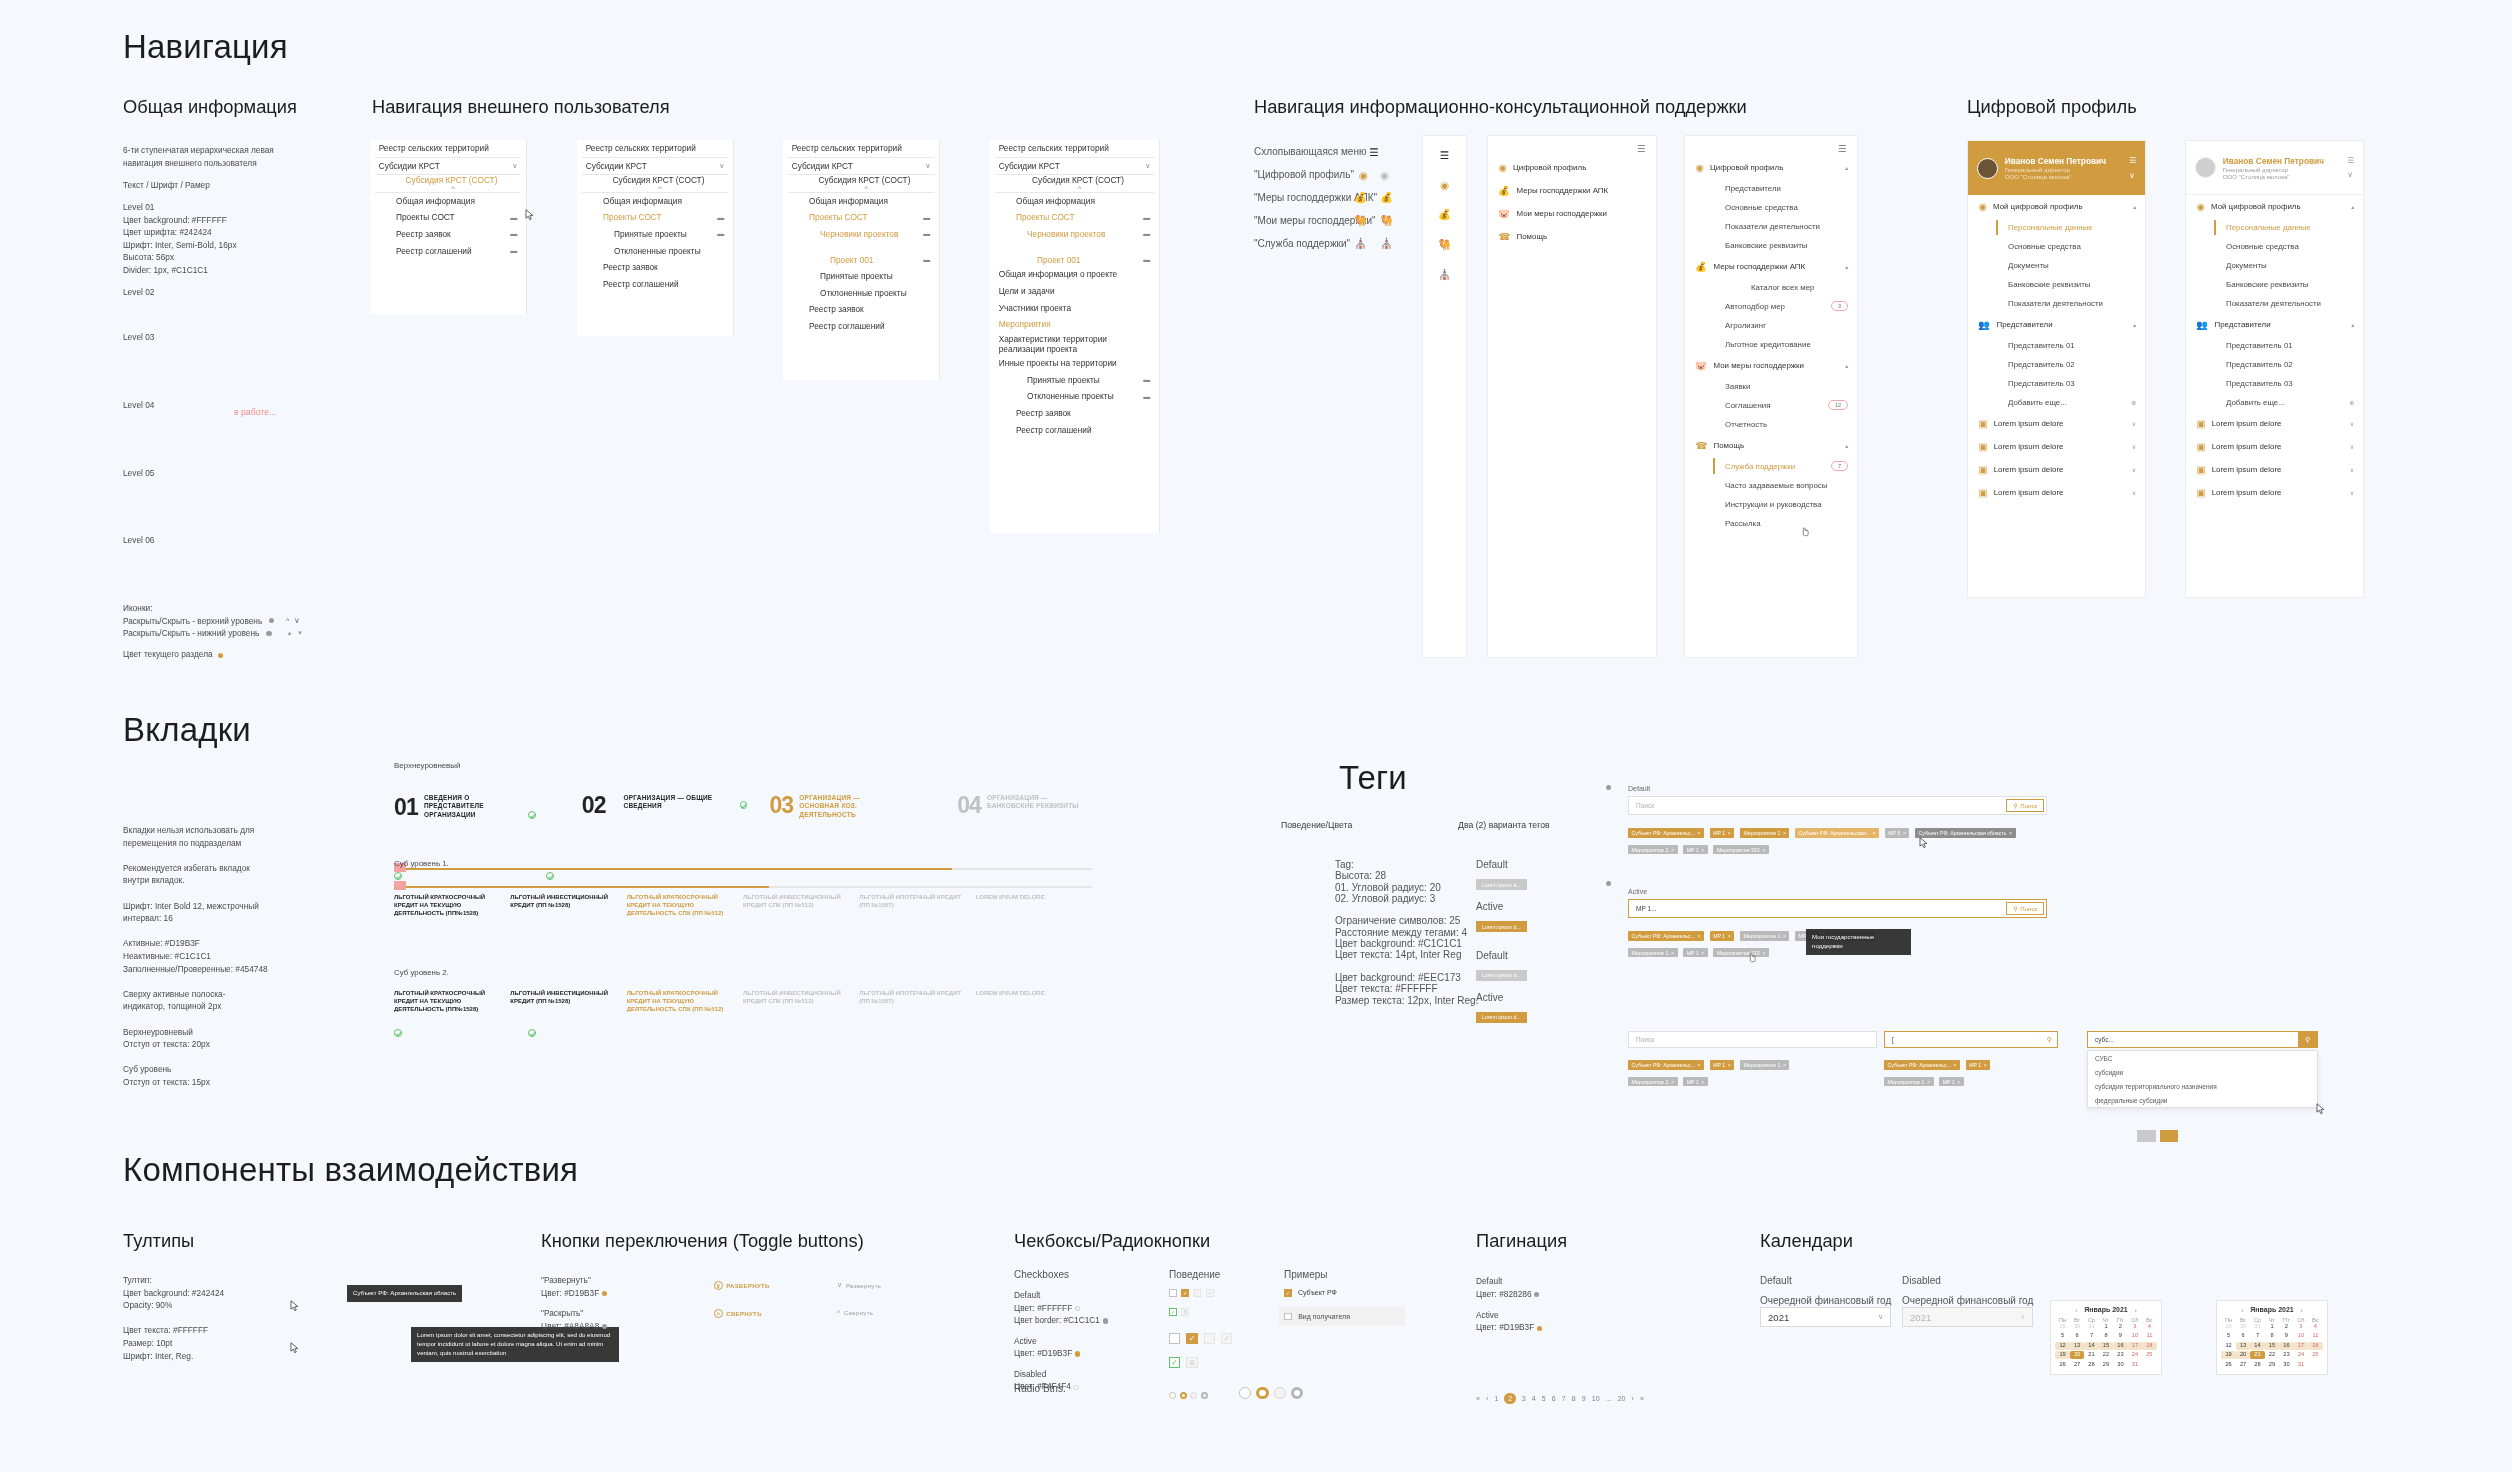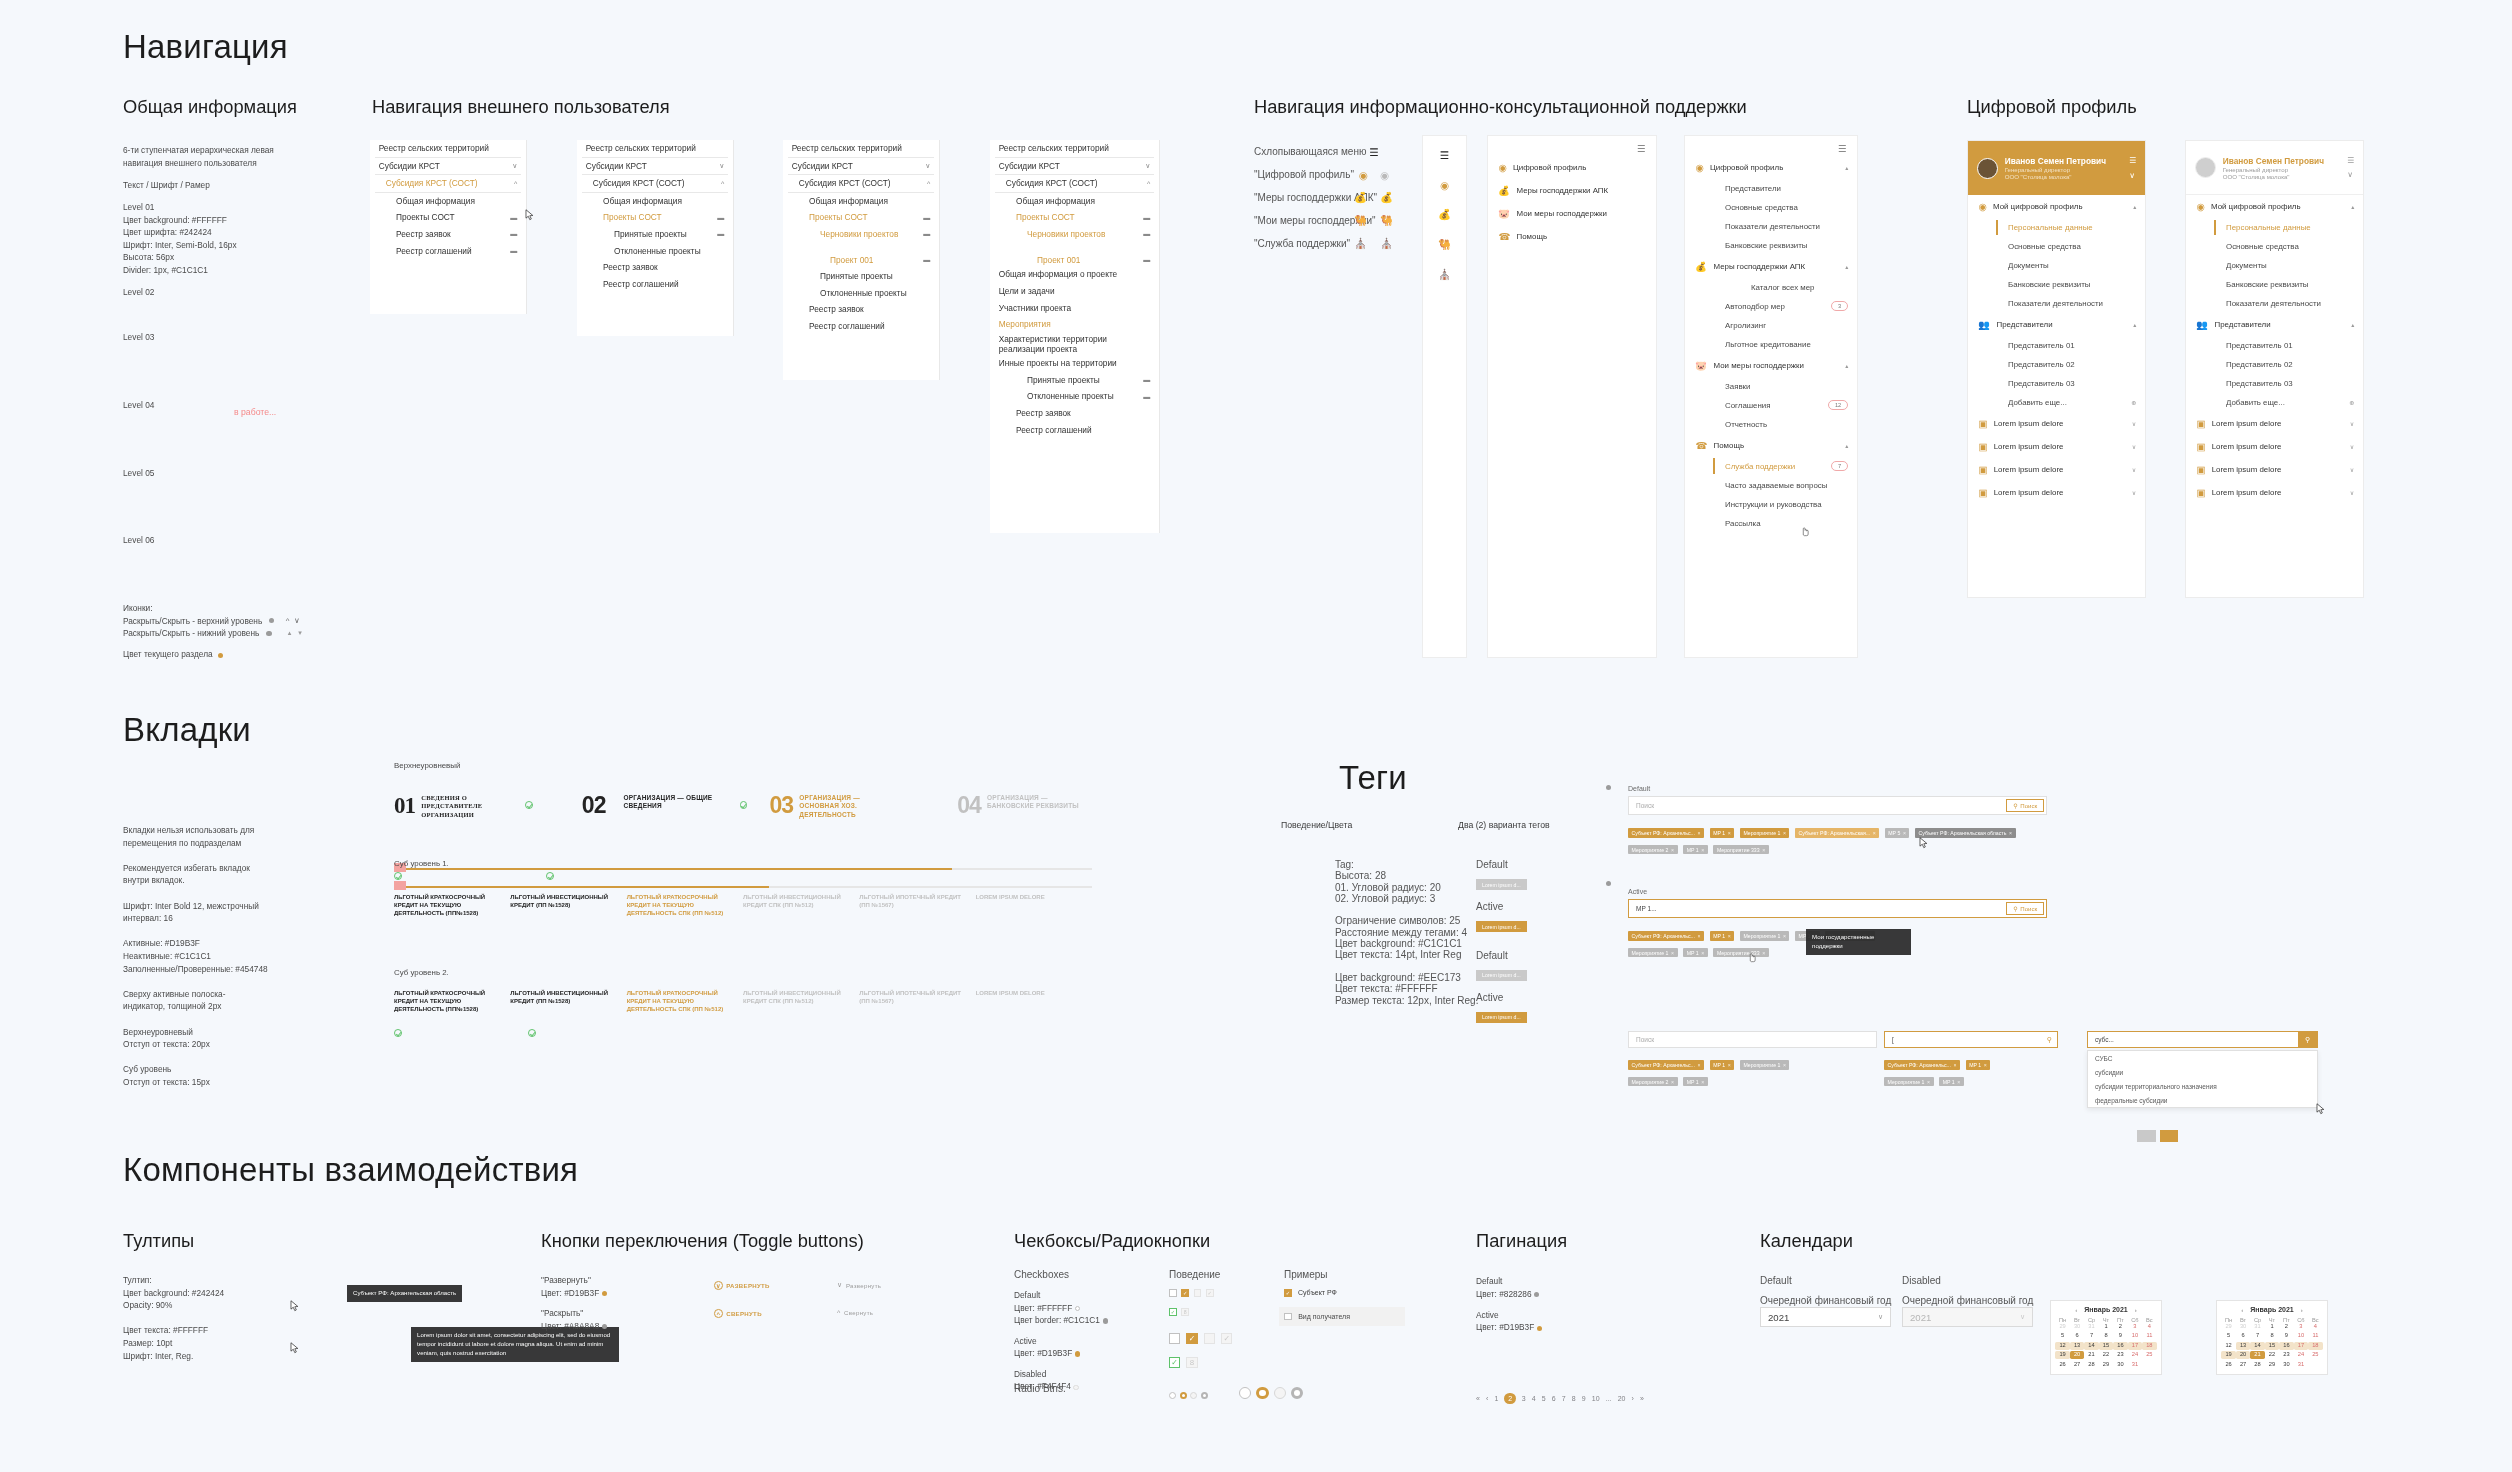--- a/index.html
+++ b/index.html
@@ -27,21 +27,21 @@
   .dot.lg { background:#F4F4F4; border:0.9px solid #ddd; }
 
   
   .navcol { position:absolute; background:#fff; border-right:0.9px solid #E8E8E8; }
   .nav-item { position:relative; display:flex; align-items:center; font-size:8.3px; color:#333;
               padding:0 8.7px; height:16.6px; white-space:nowrap; }
   .nav-item .lbl { flex:1; }
   .nav-item .chev { font-size:7px; color:#8a8a8a; margin-left:3.5px; }
   .nav-item.active { color:#D19B3F; }
   .nav-sep { height:0.9px; background:#E8E8E8; margin:0 5.2px; }
-  .ind1 { padding-left:15.7px; } .ind2 { padding-left:26px; }
+  .ind1 { padding-left:15.7px;flex-direction:column; } .ind2 { padding-left:26px; }
   .ind3 { padding-left:37px; } .ind4 { padding-left:47px;margin-top:9px; }
   .nav-item.multi { height:auto; padding-top:2.6px; padding-bottom:2.6px; line-height:9.6px; white-space:normal; }
 
   .cursor { position:absolute; width:9.6px; height:12.2px; pointer-events:none; }
 
   
   .rail { position:absolute; background:#fff; border:0.9px solid #EDEDED; }
   .rail-ic { display:flex; justify-content:center; align-items:center; height:23px; font-size:10.5px; }
 
   
@@ -662,21 +662,21 @@
       <div>Верхнеуровневый</div>
       <div>Отступ от текста: 20px</div>
       <div>&nbsp;</div>
       <div>Суб уровень</div>
       <div>Отступ от текста: 15px</div>
     </div>
 
   <div style="position:absolute;left:394px;top:761px;font-size:7.9px;color:#4a4a4a">Верхнеуровневый</div>
 
   <div id="topSteps" style="position:absolute;left:394px;top:794px;width:698px;display:flex;align-items:flex-start">
-      <div style="display: flex; align-items: flex-start; width: 188px; gap: 6.1px; font-family: Liberation Serif, serif;">
+      <div style="display: flex; align-items: flex-end; width: 188px; gap: 6.1px;">
         <div class="step-num" style="color: rgb(36, 36, 36);">01</div>
         <div class="step-lbl" style="width: 98px; color: rgb(36, 36, 36);">СВЕДЕНИЯ О ПРЕДСТАВИТЕЛЕ ОРГАНИЗАЦИИ</div>
         <span class="chk" style="margin-top: 7px;"></span>
       </div>
       <div style="display: flex; align-items: flex-start; width: 188px; gap: 18px;">
         <div class="step-num" style="color: rgb(36, 36, 36);">02</div>
         <div class="step-lbl" style="width: 98px; color: rgb(36, 36, 36);">ОРГАНИЗАЦИЯ — ОБЩИЕ СВЕДЕНИЯ</div>
         <span class="chk" style="margin-top: 7px;"></span>
       </div>
       <div style="display: flex; align-items: flex-start; width: 188px; gap: 6.1px;">

